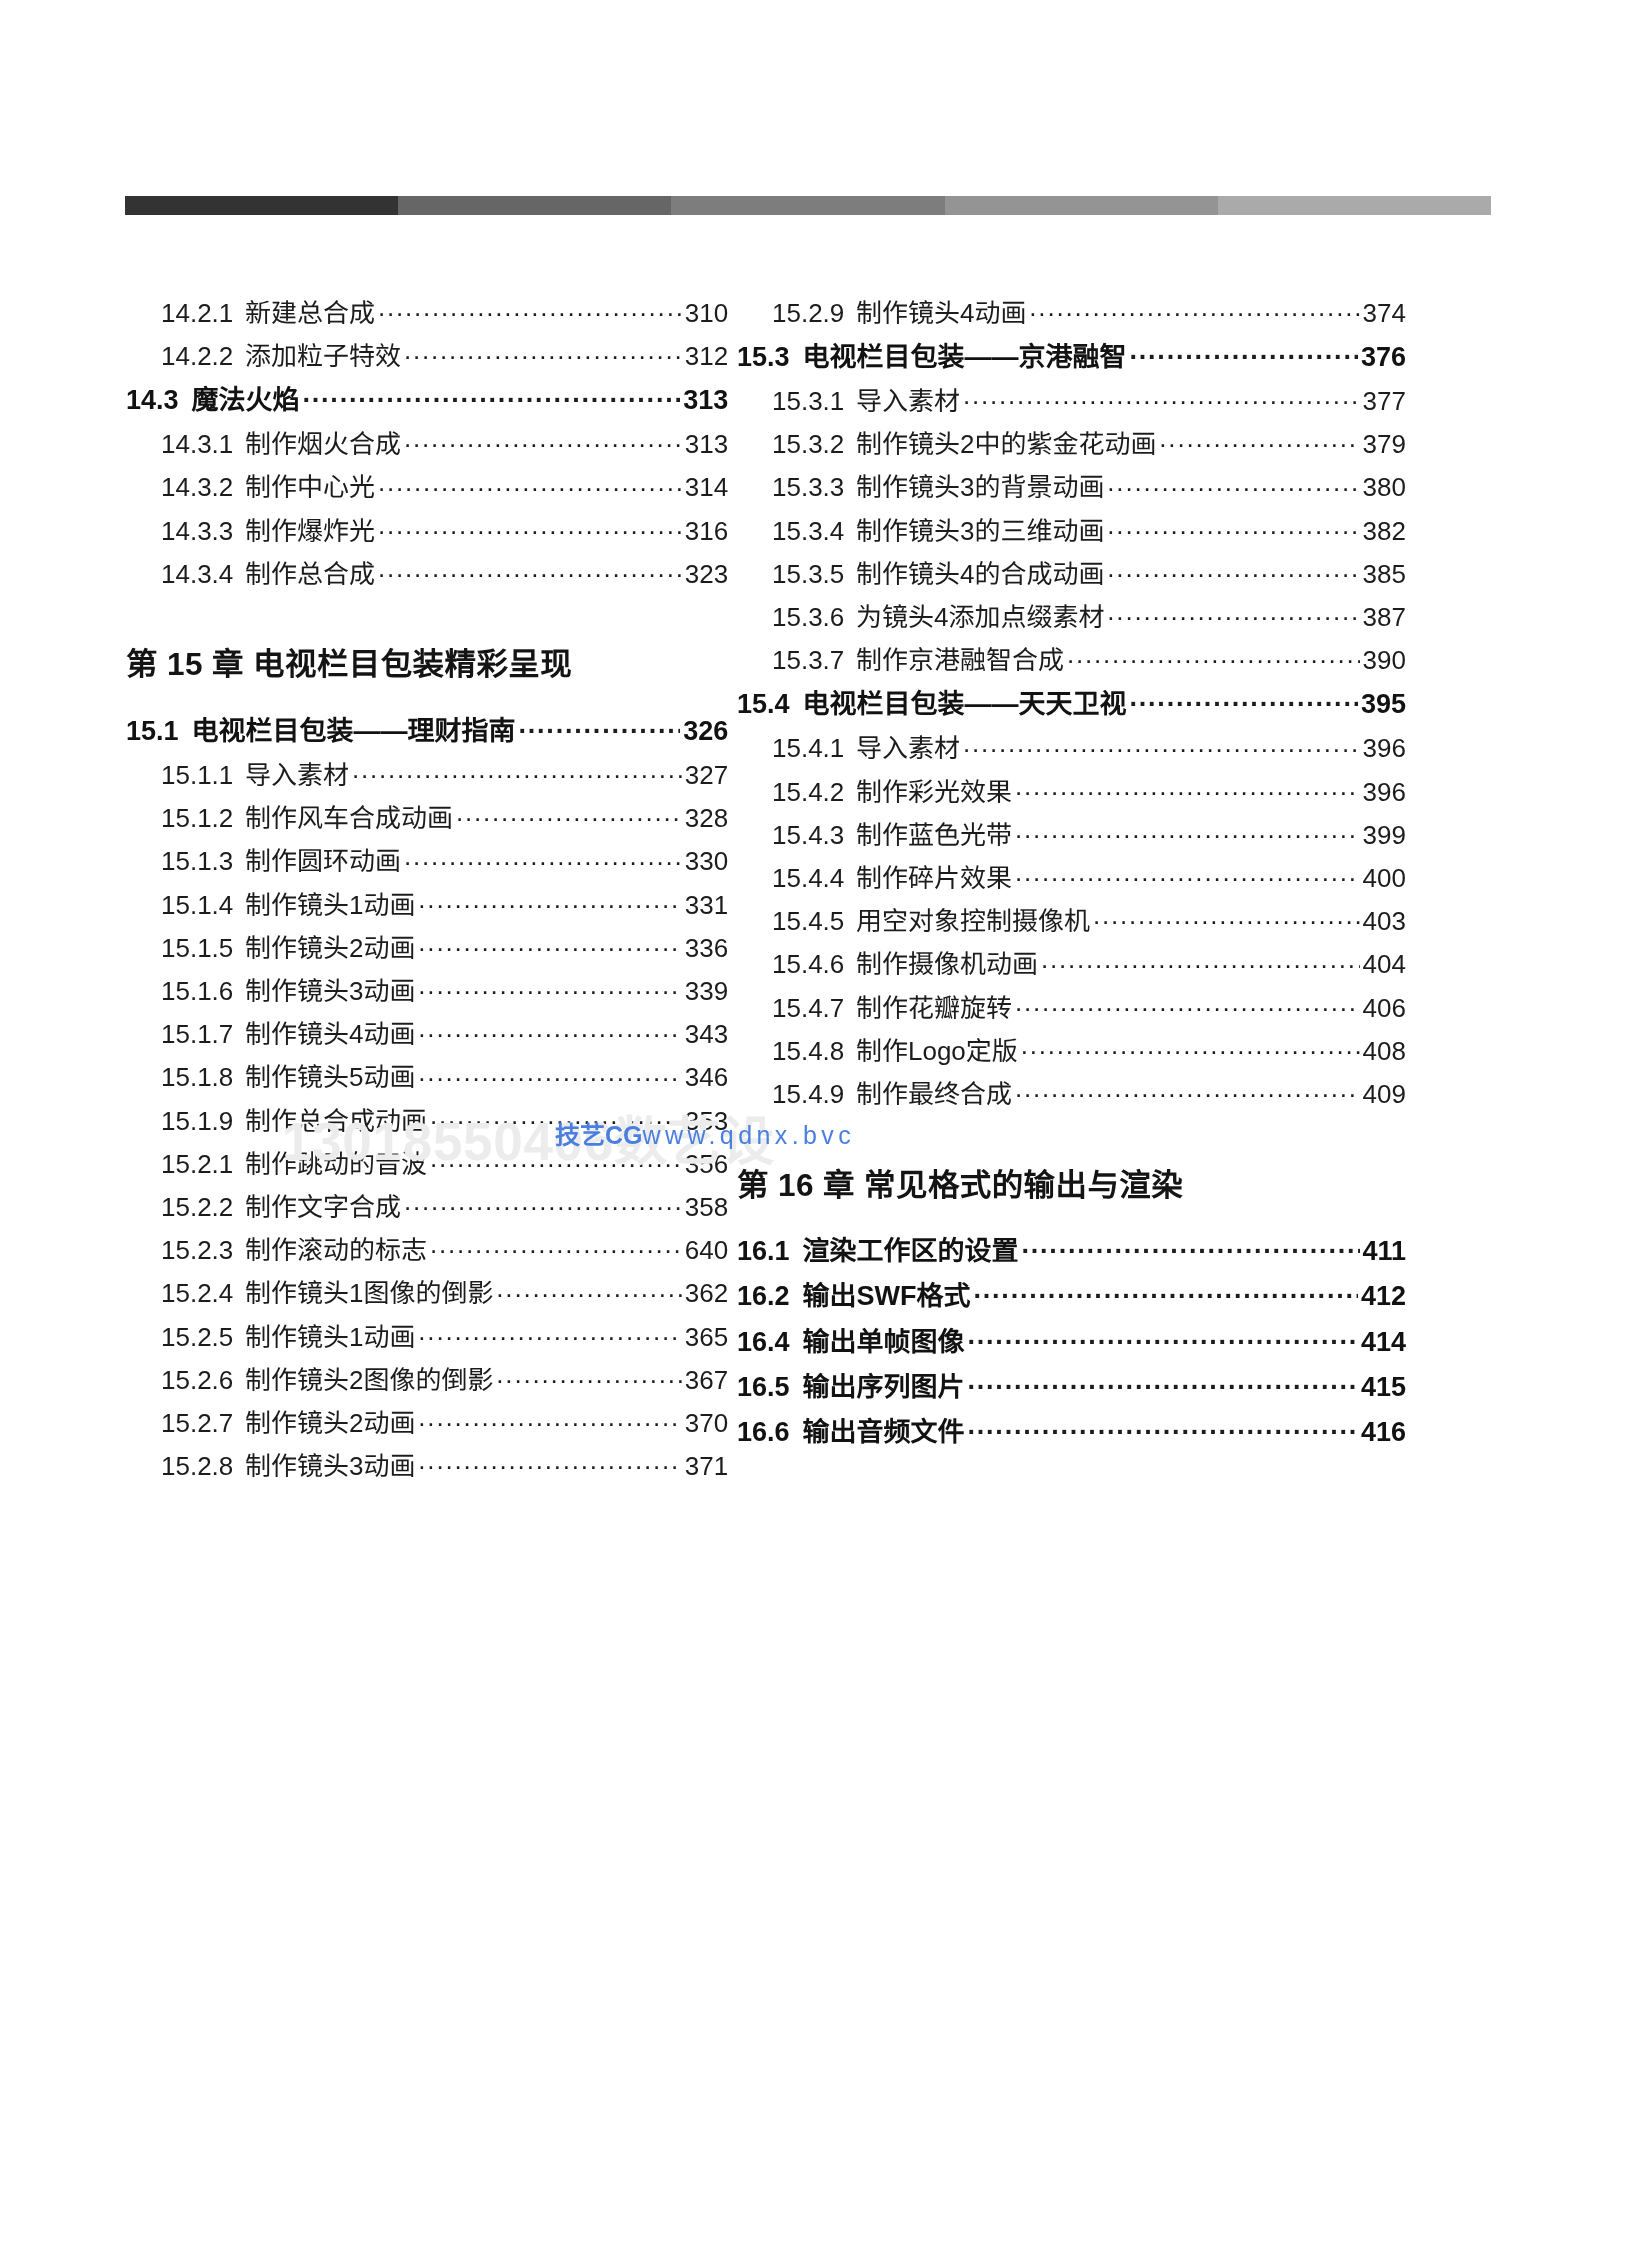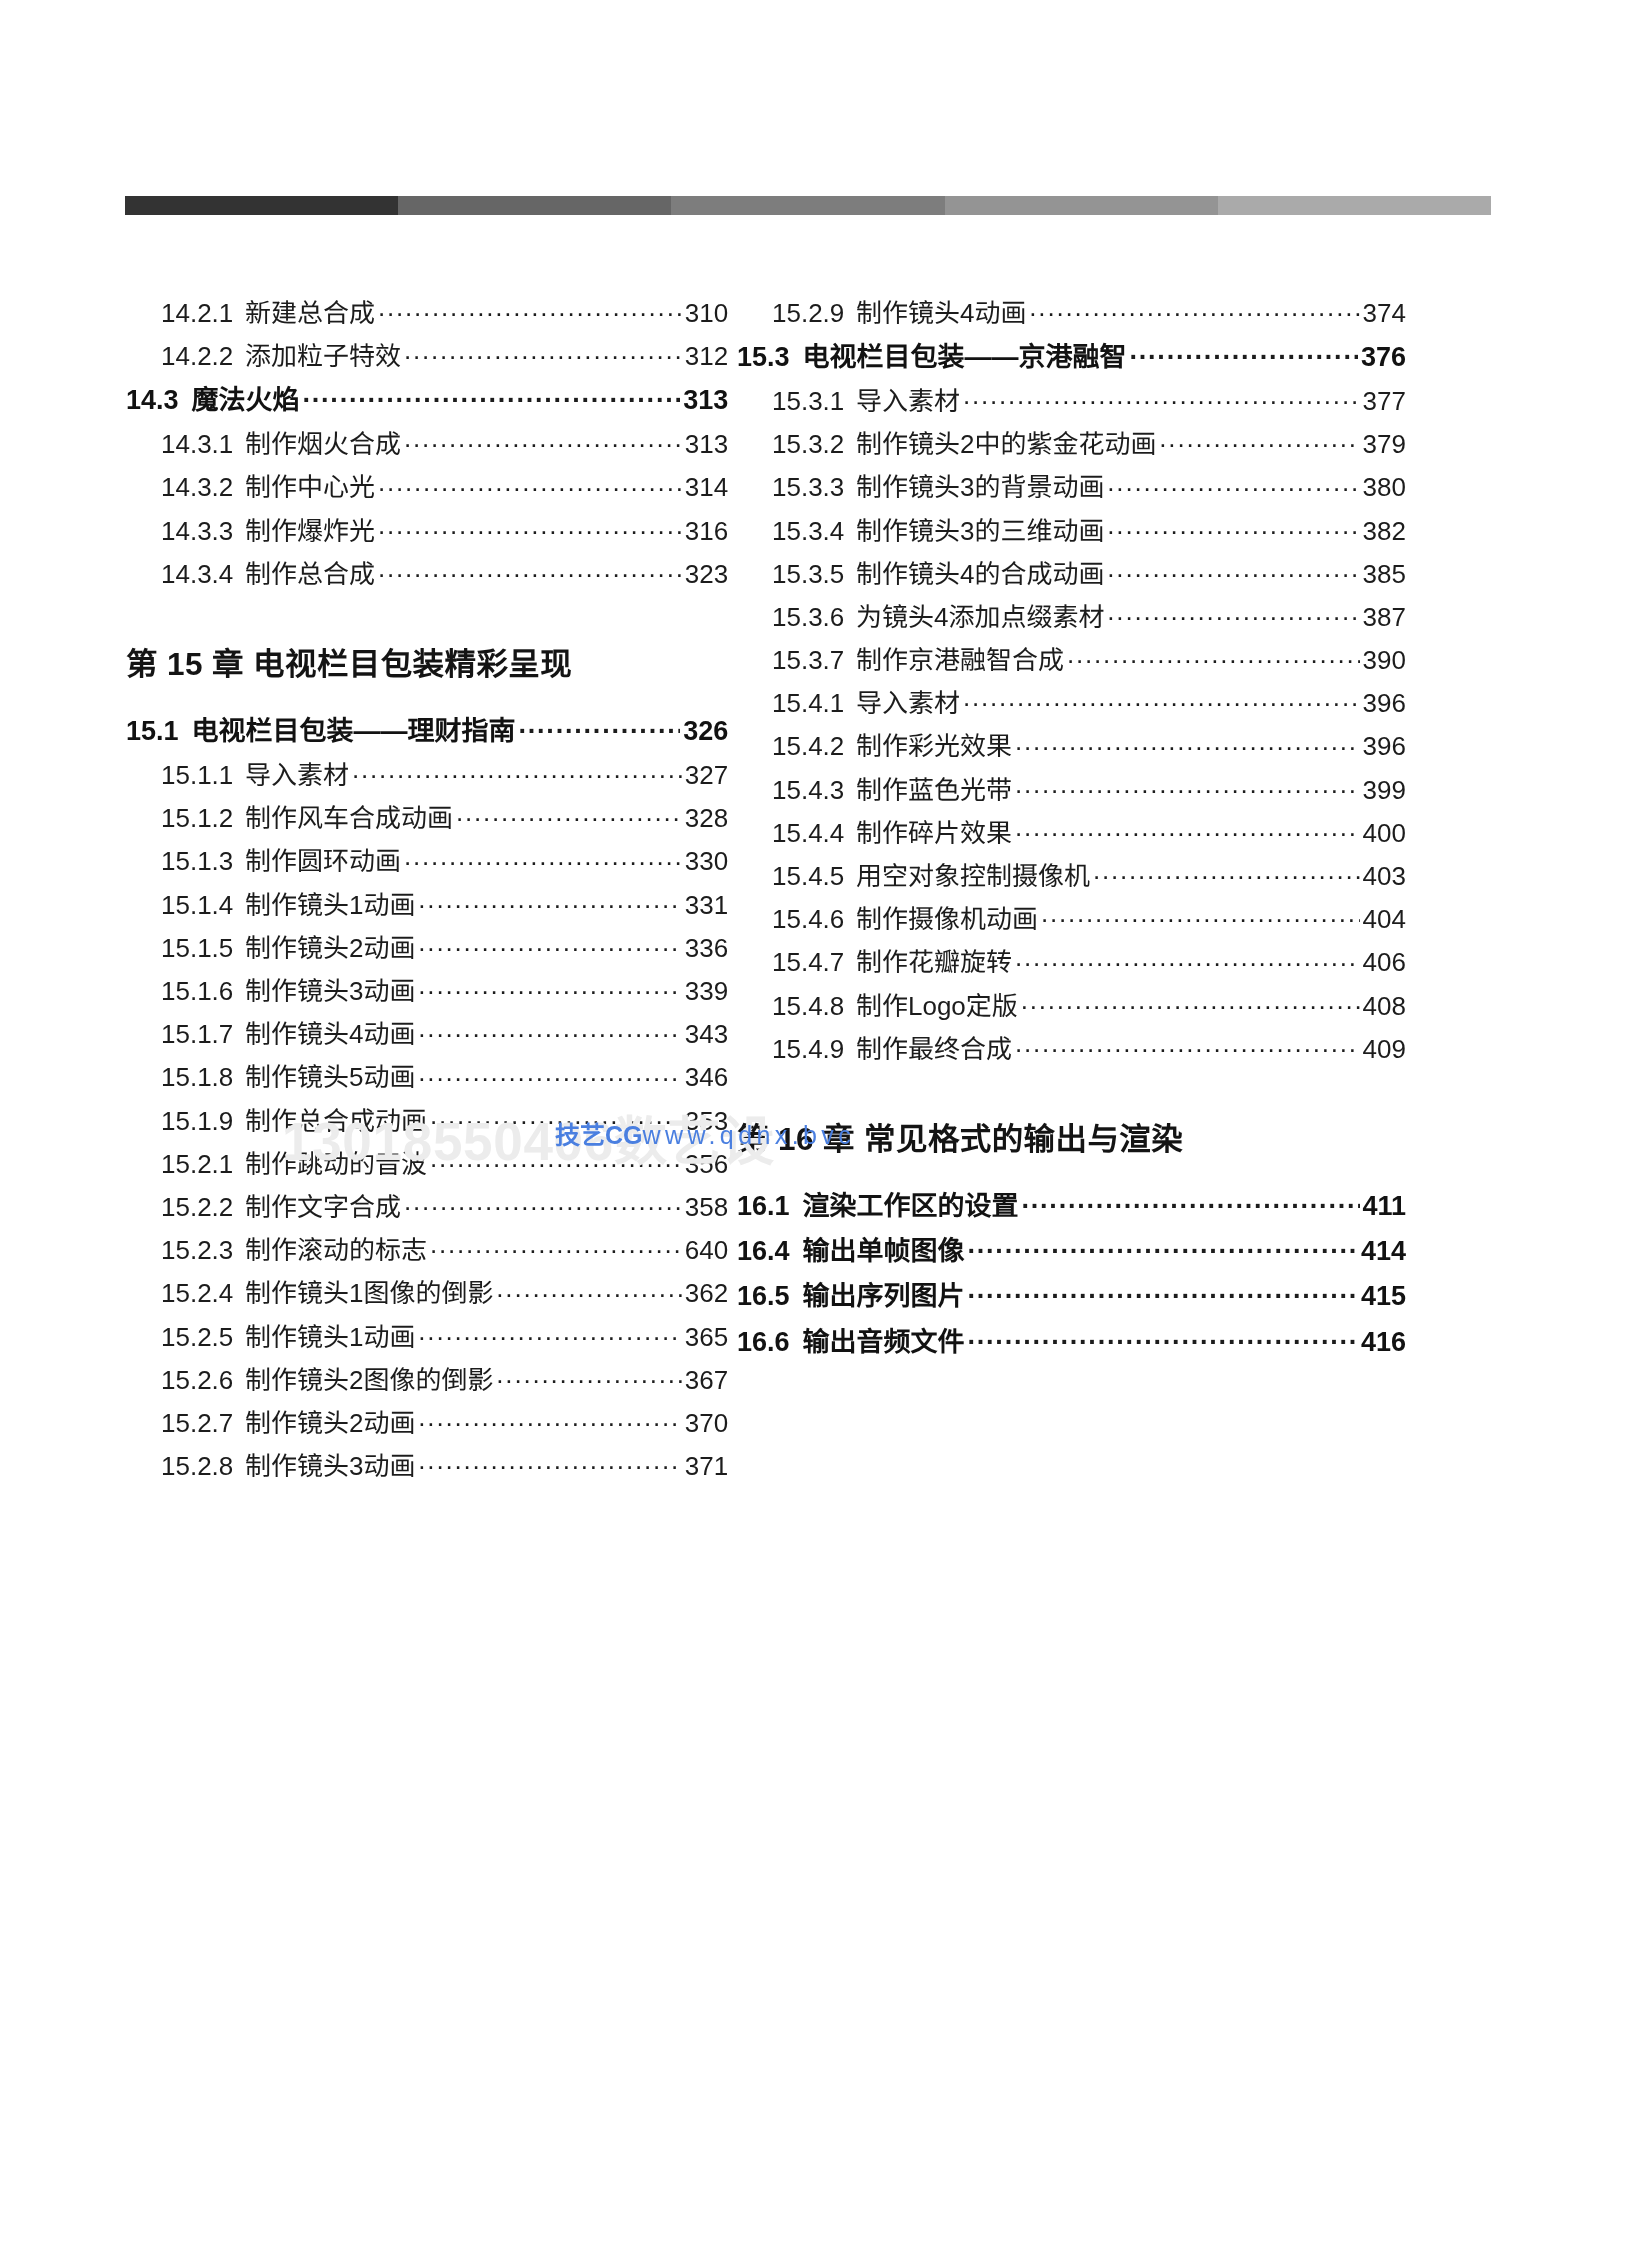--- a/index.html
+++ b/index.html
@@ -361,20 +361,26 @@
         <span class="title">为镜头4添加点缀素材</span>
         <span class="leader"></span>
         <span class="page">387</span>
       </div>
       <div class="toc-entry lvl2">
         <span class="num">15.3.7</span>
         <span class="title">制作京港融智合成</span>
         <span class="leader"></span>
         <span class="page">390</span>
       </div>
+      <div class="toc-entry lvl1">
+        <span class="num">15.4</span>
+        <span class="title">电视栏目包装——天天卫视</span>
+        <span class="leader"></span>
+        <span class="page">395</span>
+      </div>
       <div class="toc-entry lvl2">
         <span class="num">15.4.1</span>
         <span class="title">导入素材</span>
         <span class="leader"></span>
         <span class="page">396</span>
       </div>
       <div class="toc-entry lvl2">
         <span class="num">15.4.2</span>
         <span class="title">制作彩光效果</span>
         <span class="leader"></span>
@@ -421,20 +427,26 @@
         <span class="title">制作最终合成</span>
         <span class="leader"></span>
         <span class="page">409</span>
       </div>
       <div class="chapter-heading space-before space-after">第 16 章  常见格式的输出与渲染</div>
       <div class="toc-entry lvl1">
         <span class="num">16.1</span>
         <span class="title">渲染工作区的设置</span>
         <span class="leader"></span>
         <span class="page">411</span>
+      </div>
+      <div class="toc-entry lvl1">
+        <span class="num">16.2</span>
+        <span class="title">输出SWF格式</span>
+        <span class="leader"></span>
+        <span class="page">412</span>
       </div>
       <div class="toc-entry lvl1">
         <span class="num">16.4</span>
         <span class="title">输出单帧图像</span>
         <span class="leader"></span>
         <span class="page">414</span>
       </div>
       <div class="toc-entry lvl1">
         <span class="num">16.5</span>
         <span class="title">输出序列图片</span>

